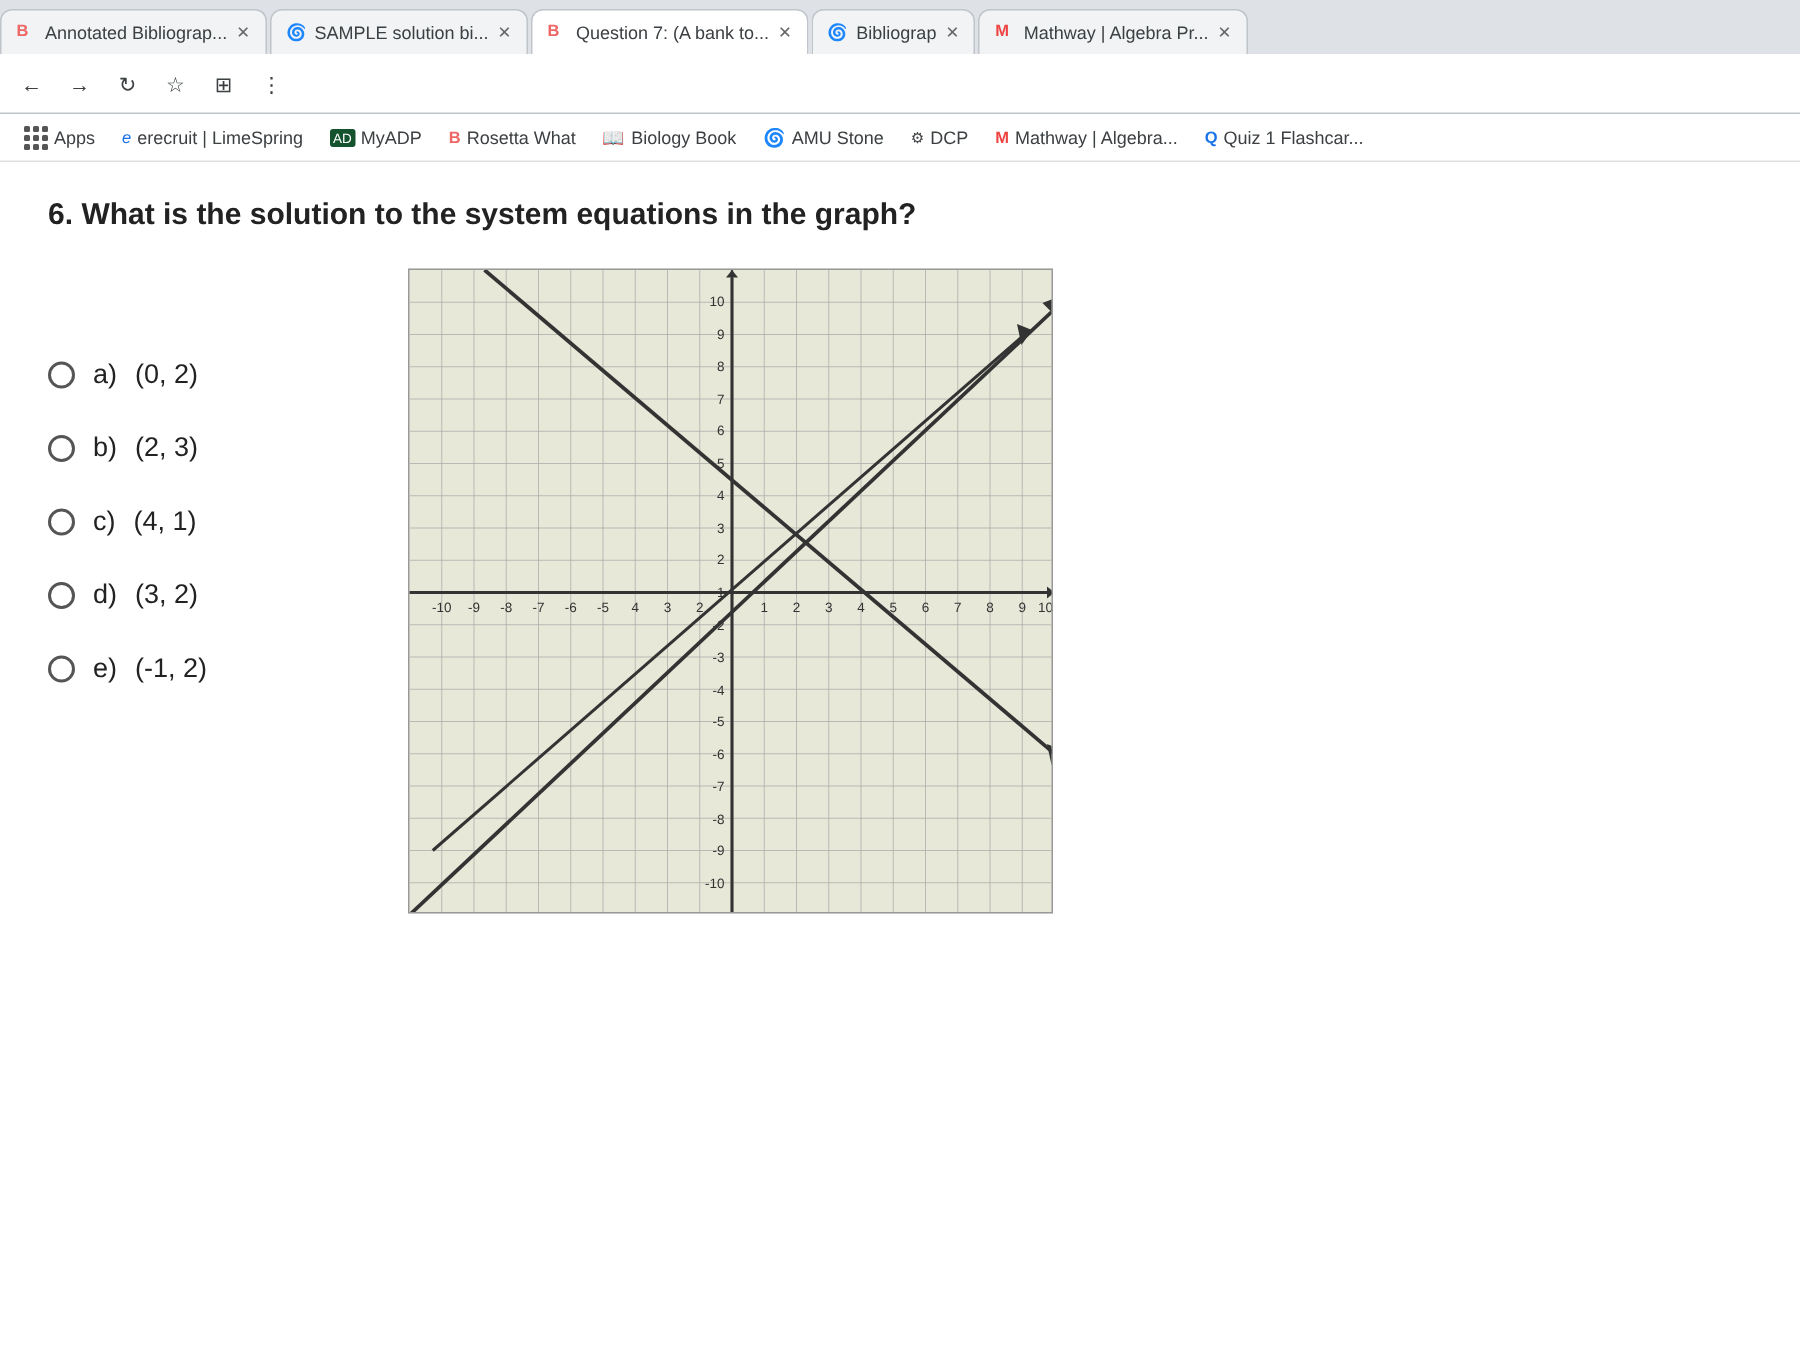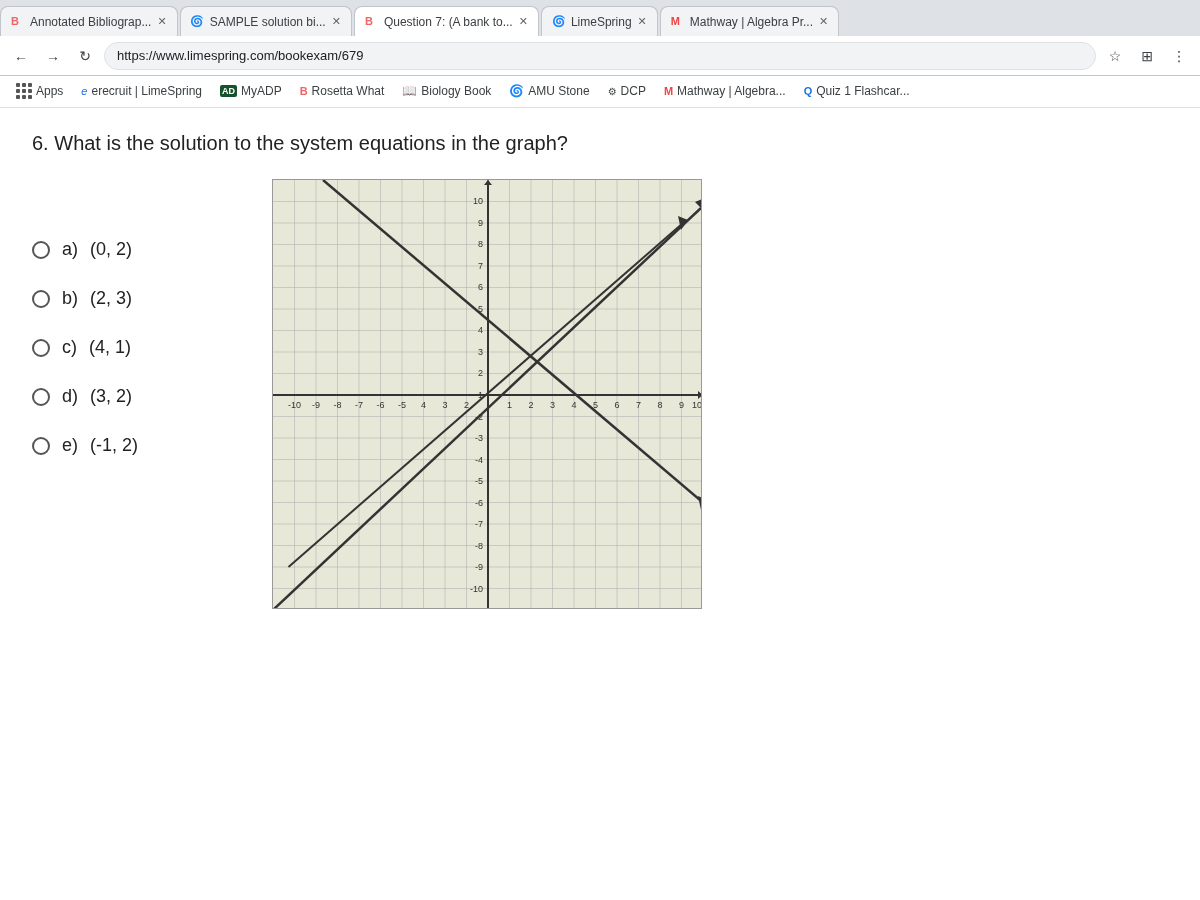--- a/index.html
+++ b/index.html
@@ -67,21 +67,21 @@
       padding: 0 12px;
       font-size: 13px;
       background: #f1f3f4;
       color: #202124;
       outline: none;
     }
 
     
     .bookmarks-bar {
       display: flex;
-      align-items: flex-end;
+      align-items: center;
       background: #fff;
       padding: 3px 8px;
       height: 32px;
       border-bottom: 1px solid #e0e0e0;
       gap: 2px;
     }
     .bookmark-item {
       display: flex;
       align-items: center;
       padding: 2px 8px;
@@ -105,21 +105,21 @@
       background: #fff;
       width: 100%;
       height: calc(900px - 108px);
       padding: 24px 32px;
       overflow-y: auto;
     }
 
     
     .question-text {
       font-size: 20px;
-      font-weight: 400;
+      font-weight: 700;
       color: #222;
       margin-bottom: 24px;
     }
 
     .question-layout {
       display: flex;
       gap: 40px;
     }
 
     
@@ -171,36 +171,35 @@
     </div>
 
     <div class="tab active">
       <span class="tab-favicon" style="font-size:11px;font-weight:bold;color:#e66;">B</span>
       <span>Question 7: (A bank to...</span>
       <span class="tab-close">✕</span>
     </div>
 
     <div class="tab">
       <span class="tab-favicon" style="font-size:11px;color:#4a9;">🌀</span>
-      <span>LimeSpring</span>
+      <span>Bibliograp</span>
       <span class="tab-close">✕</span>
     </div>
 
     <div class="tab">
       <span class="tab-favicon" style="font-size:11px;font-weight:bold;color:#e44;">M</span>
       <span>Mathway | Algebra Pr...</span>
       <span class="tab-close">✕</span>
     </div>
   </div>
 
   <div class="address-bar-row">
     <button class="nav-btn">←</button>
     <button class="nav-btn">→</button>
     <button class="nav-btn">↻</button>
-    <input class="address-input" type="text" value="https://www.limespring.com/bookexam/679" style="">
     <button class="nav-btn">☆</button>
     <button class="nav-btn">⊞</button>
     <button class="nav-btn">⋮</button>
   </div>
 
   <div class="bookmarks-bar">
     <div class="bookmark-item">
       <span class="apps-icon">
         <span class="apps-dot"></span>
           <span class="apps-dot"></span>
@@ -212,21 +211,21 @@
           <span class="apps-dot"></span>
           <span class="apps-dot"></span>
       </span>
       <span>Apps</span>
     </div>
     <div class="bookmark-item">
       <span class="bookmark-icon" style="font-size:11px;color:#1a73e8;font-style:italic;">e</span>
       <span>erecruit | LimeSpring</span>
     </div>
     <div class="bookmark-item">
-      <span class="bookmark-icon" style="font-size:9px;background:#14532d;color:#fff;padding:1px 2px;border-radius:2px;font-weight:bold;">AD</span>
+      <span class="bookmark-icon" style="font-size:9px;background:#14532d;color:#fff;padding:1px 2px;border-radius:2px;">AD</span>
       <span>MyADP</span>
     </div>
     <div class="bookmark-item">
       <span class="bookmark-icon" style="font-size:11px;font-weight:bold;color:#e66;">B</span>
       <span>Rosetta What</span>
     </div>
     <div class="bookmark-item">
       <span class="bookmark-icon">📖</span>
       <span>Biology Book</span>
     </div>

